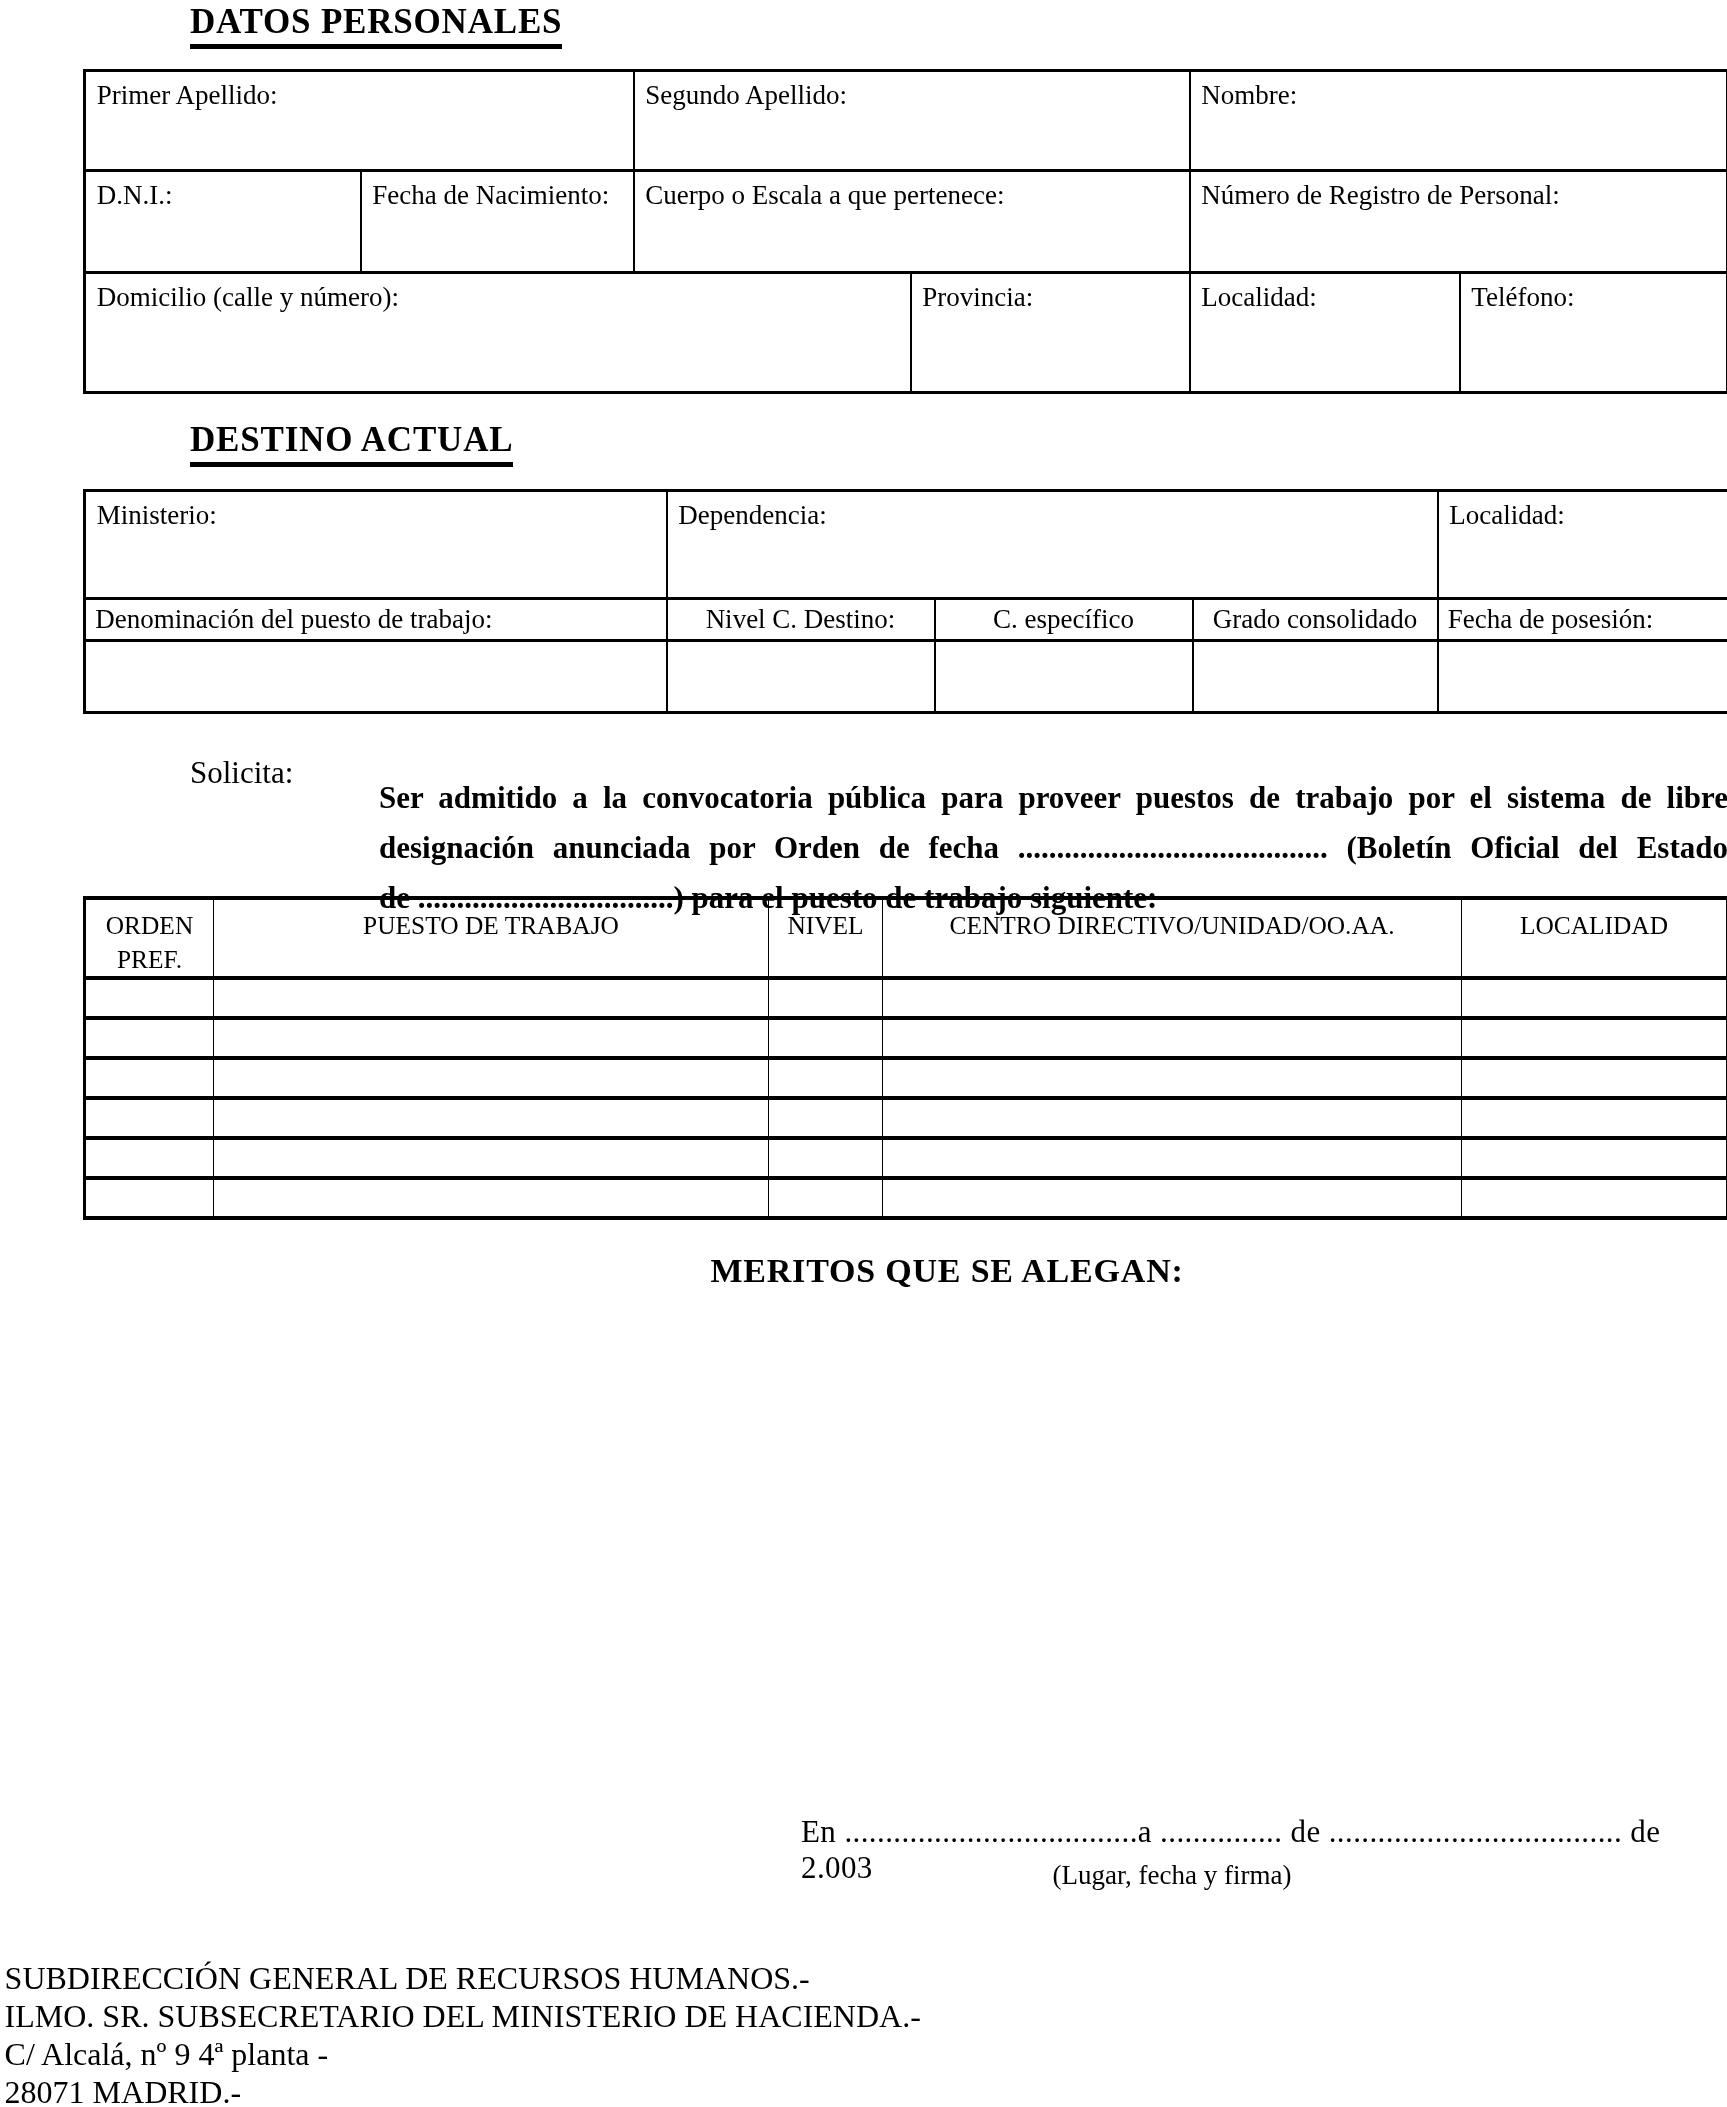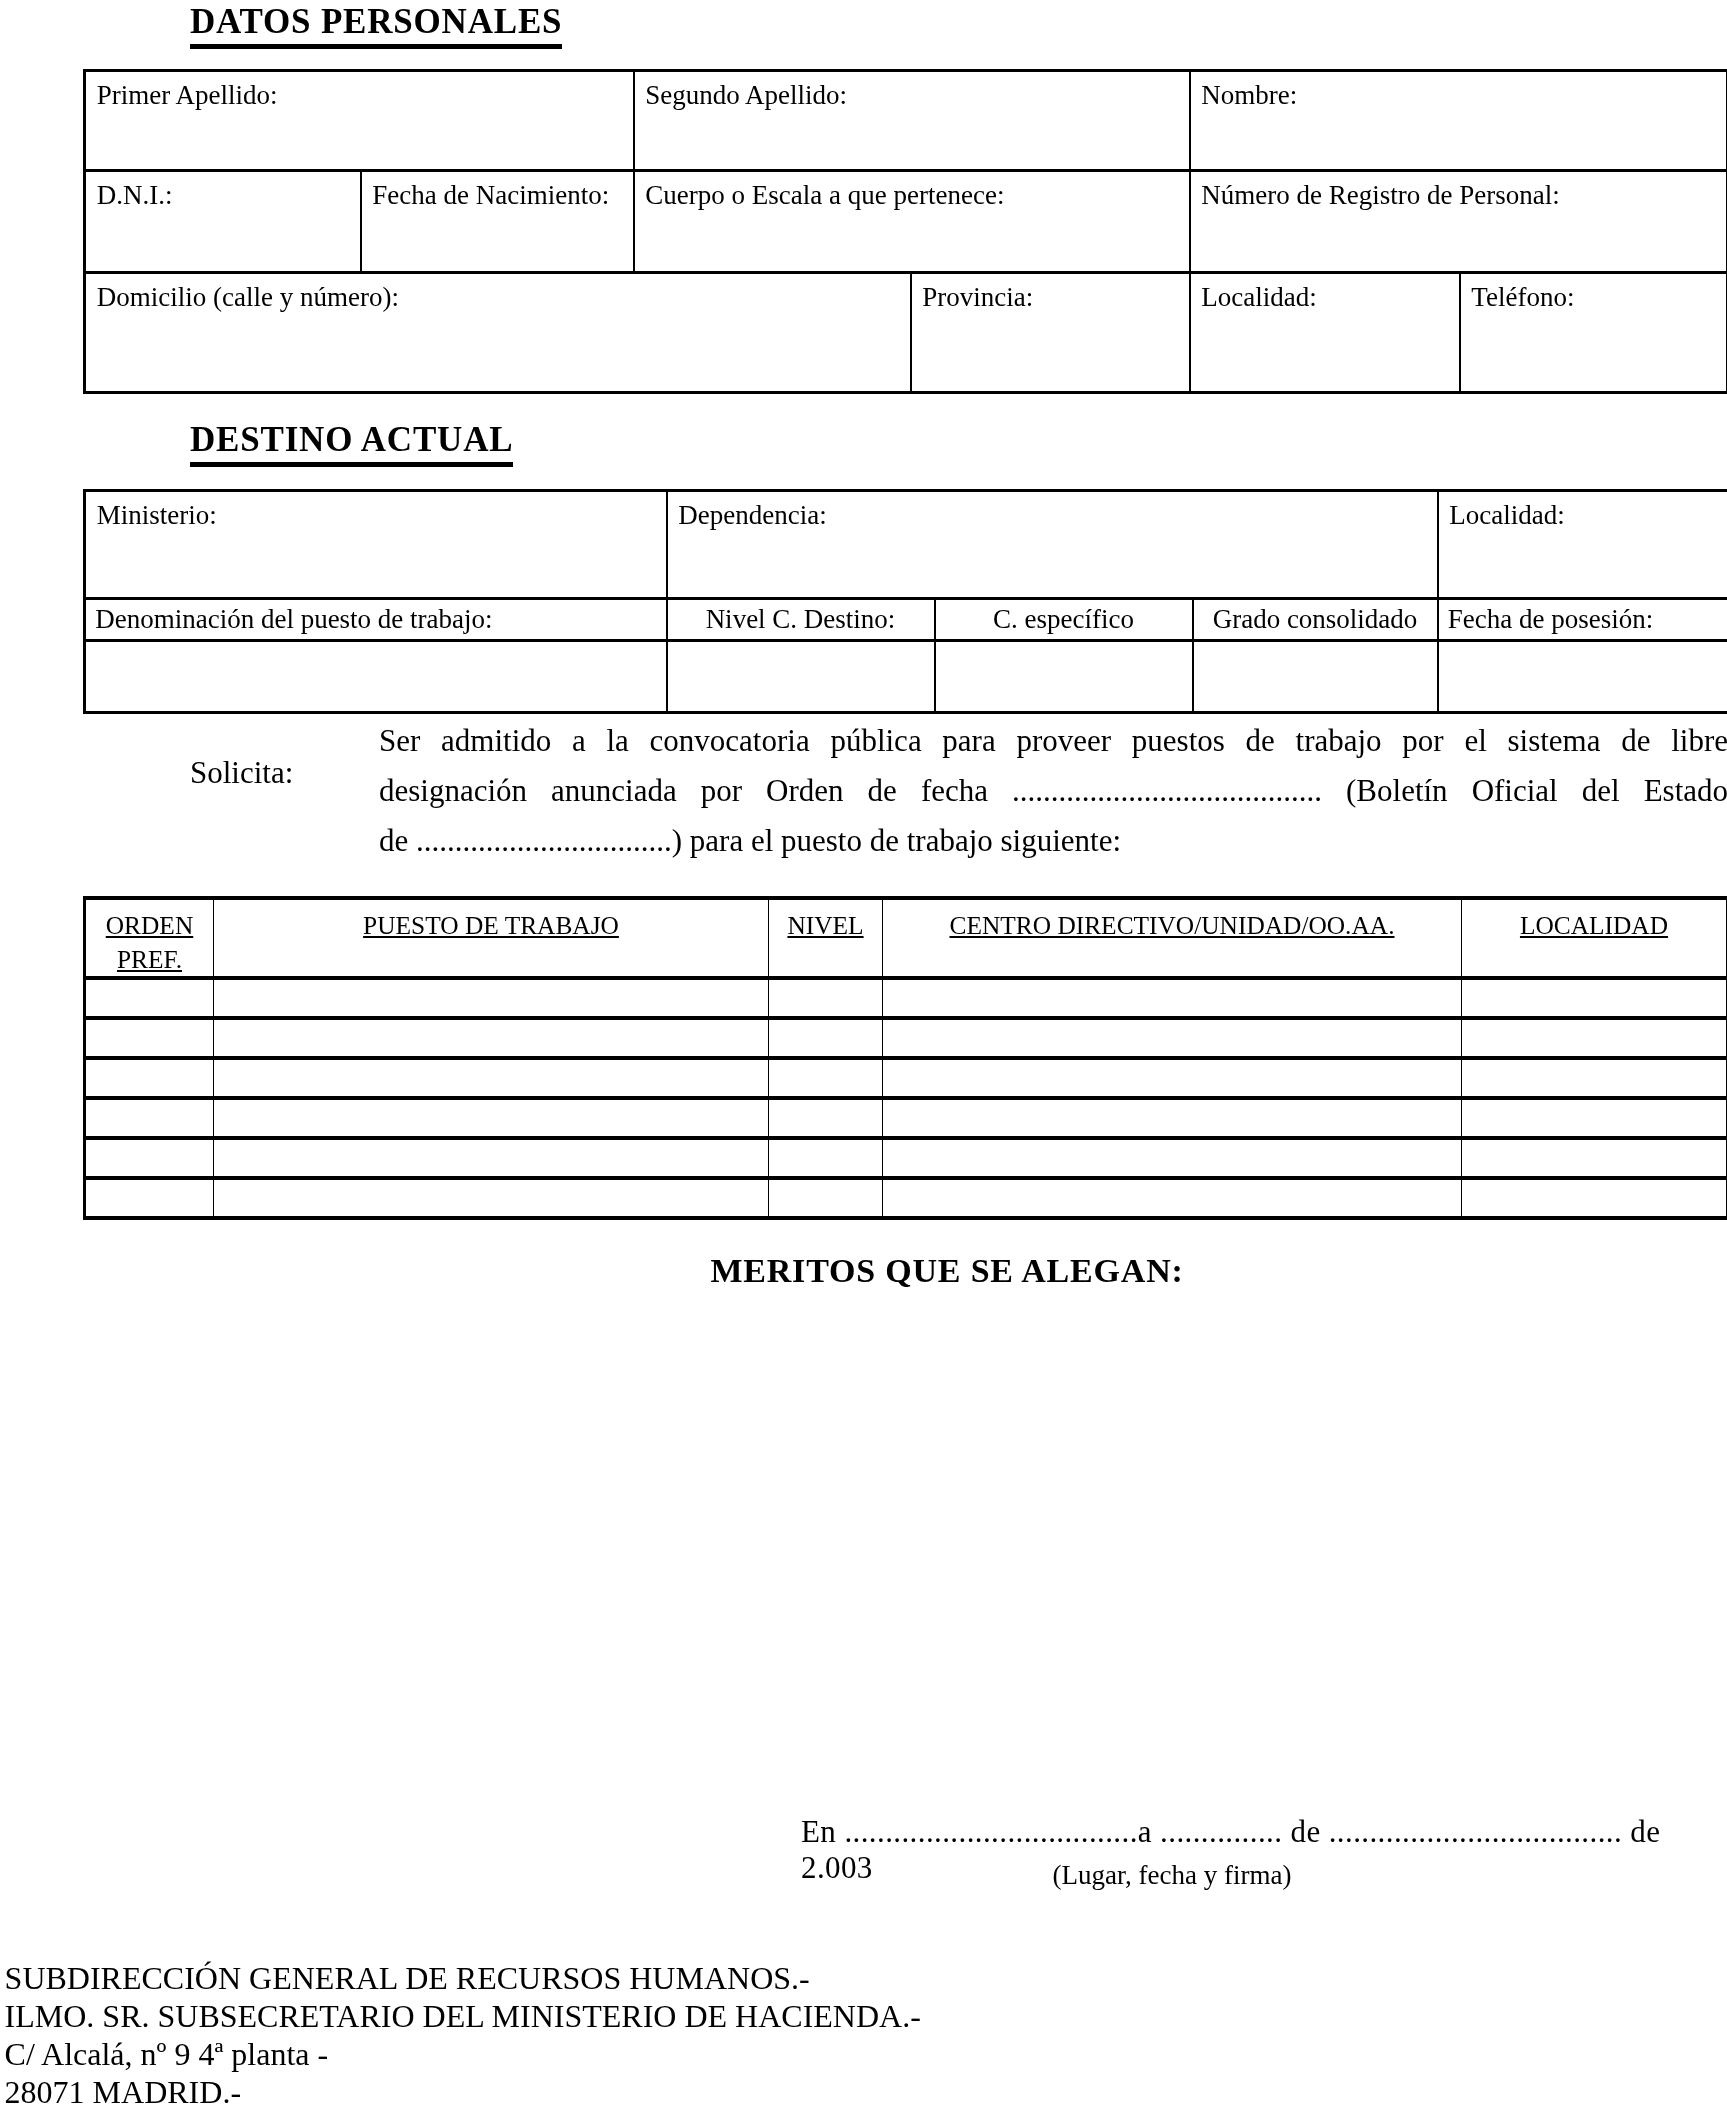--- a/index.html
+++ b/index.html
@@ -44,37 +44,37 @@
 
   #t-destino { left: 83px; top: 489px; width: 1643px; }
   #t-destino tr.r1 td { height: 108px; }
   #t-destino tr.r2 td { height: 37px; padding: 3.8px 9.2px; }
   #t-destino tr.r3 td { height: 72px; }
   #t-destino tr.r2 td.ctr { text-align: center; }
 
   
   #solicita-label { left: 190px; top: 742px; font-size: 31px; margin-top: 13px; }
   #solicita-text {
-    left: 379px; top: 716px; width: 1349px;
-    font-size: 31px; line-height: 50px;
+    left: 379px; top: 773px; width: 1349px;
+    font-size: 31px; line-height: 50px; font-weight: bold;
   }
   #solicita-text .just { text-align: justify; text-align-last: justify; }
 
   
   #t-puestos { left: 83px; top: 896px; width: 1643px; border: 3.1px solid #000; }
   #t-puestos td {
     border-left: 1.5px solid #000;
     border-right: 1.5px solid #000;
     border-top: 4.6px solid #000;
     border-bottom: 4.6px solid #000;
     vertical-align: top;
     font-size: 25.4px;
     text-align: center;
   }
-  #t-puestos thead td { height: 65px; padding-top: 7.7px; line-height: 34px; text-decoration: underline; }
+  #t-puestos thead td { height: 65px; padding-top: 7.7px; line-height: 34px; }
   #t-puestos tbody td { height: 40px; }
 
   
   #meritos {
     left: 83px; top: 1252px; width: 1643px;
     text-align: center; text-indent: 85px;
     font-size: 34px; font-weight: bold; letter-spacing: 0.8px;
   }
 
   

